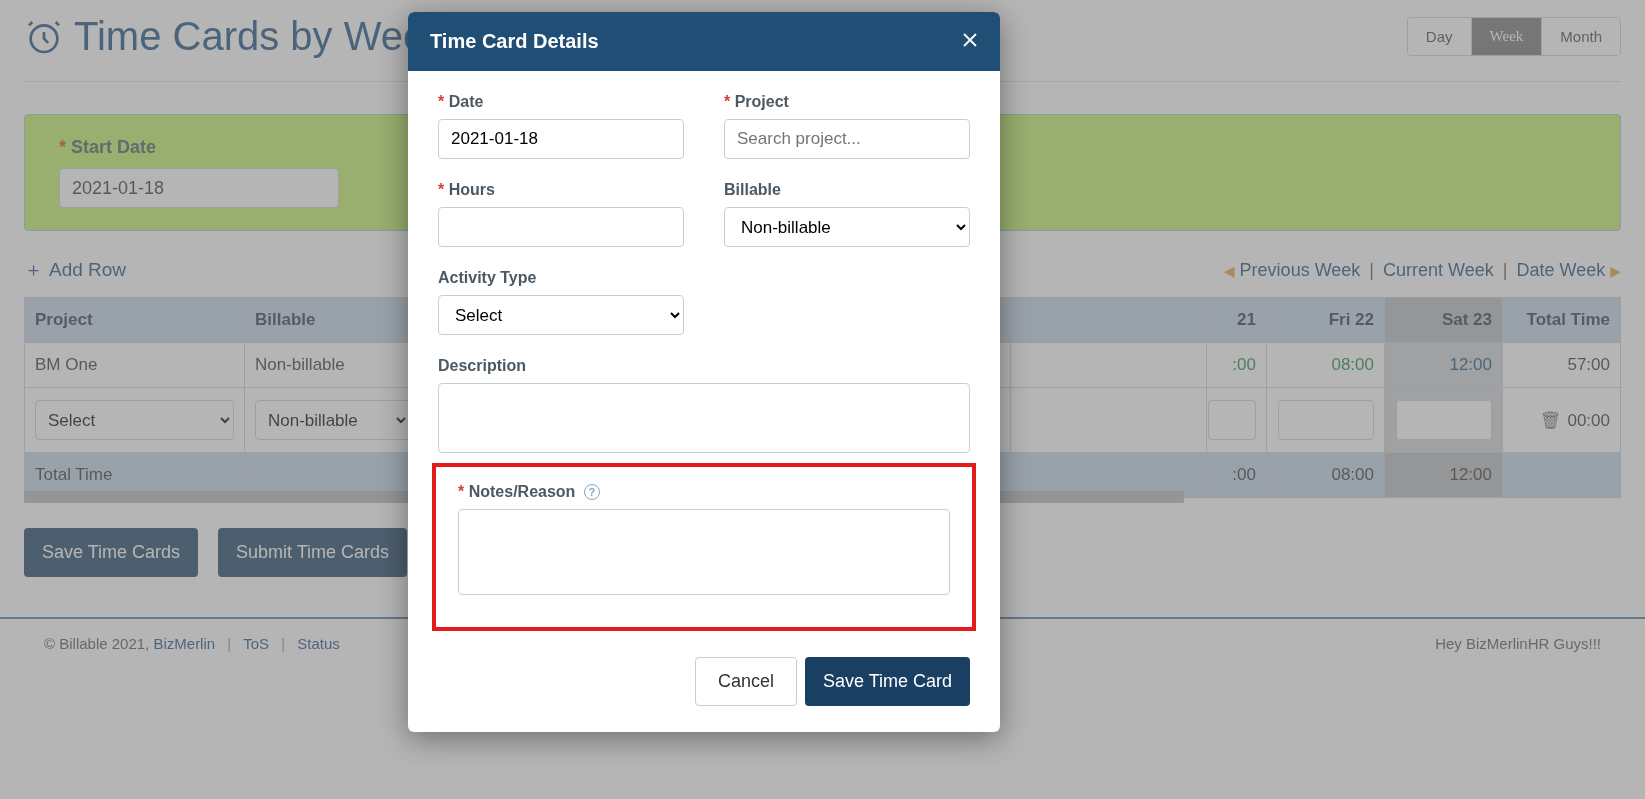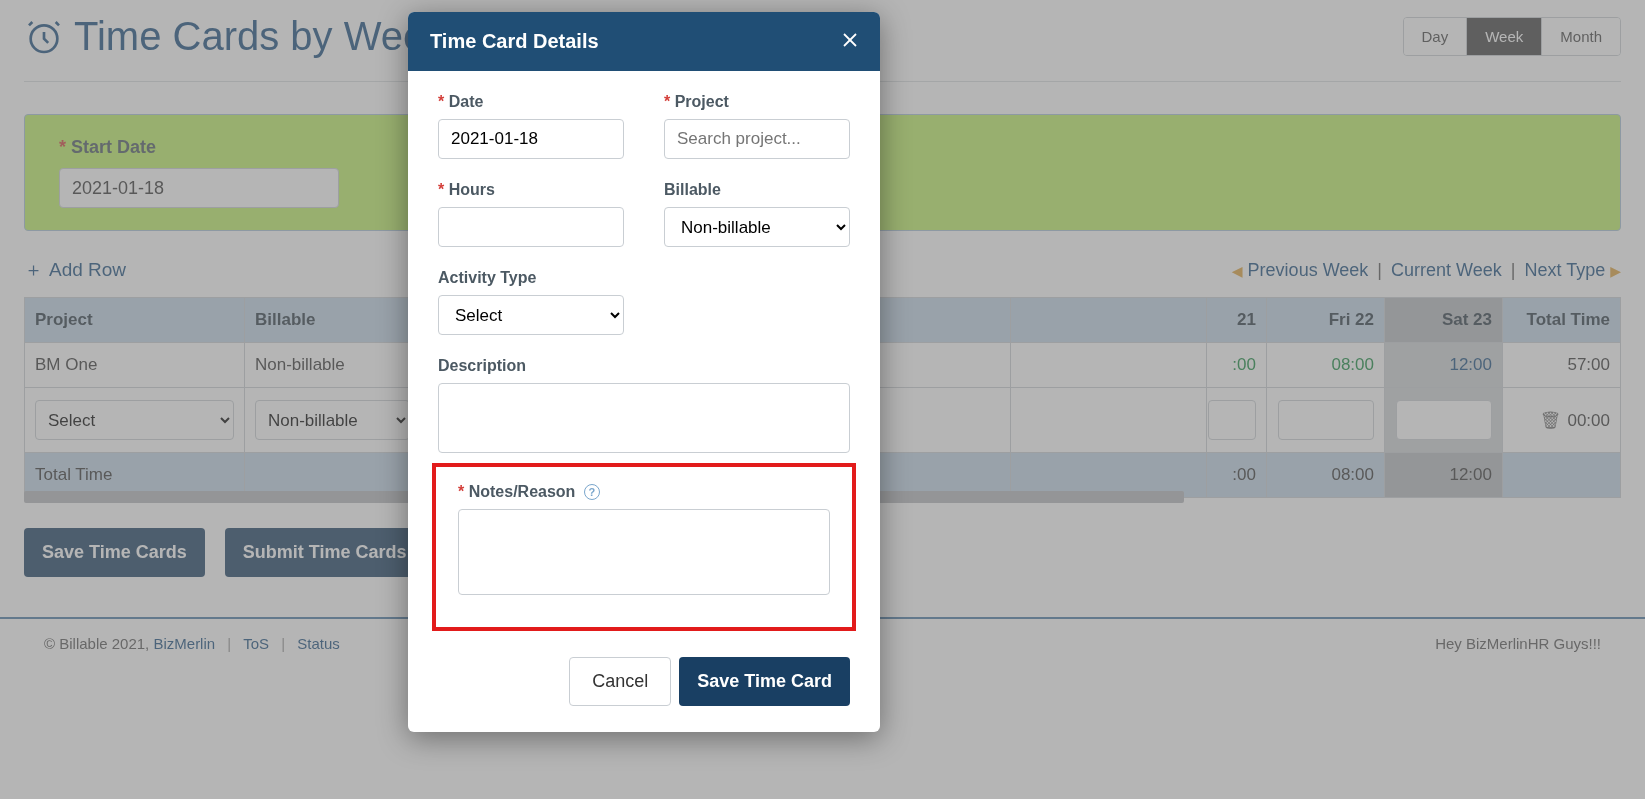--- a/index.html
+++ b/index.html
@@ -6,21 +6,21 @@
   html, body { margin:0; padding:0; font-family: "Segoe UI", "Helvetica Neue", Arial, sans-serif; font-size:16px; color:#333; background:#fff; }
   .page { padding: 0 24px 24px 24px; width:1645px; position:relative; }
 
   
   .header-row { display:flex; align-items:center; justify-content:space-between; padding-top:14px; }
   .title { display:flex; align-items:center; gap:10px; color:#184d7e; font-size:40px; font-weight:500; }
   .title svg { width:40px; height:40px; stroke:#184d7e; }
   .btn-group { display:flex; border:1px solid #c9ced3; border-radius:4px; overflow:hidden; }
   .btn-group button { border:none; background:#fff; color:#444; font-size:15px; padding:10px 18px; cursor:pointer; }
   .btn-group button + button { border-left:1px solid #c9ced3; }
-  .btn-group button.active { background:#404040; color:#fff; }
+  .btn-group button.active { background:#737373; color:#fff;font-family:Liberation Serif, serif; }
   .hr { border:none; border-top:1px solid #d9dde1; margin:22px 0 32px; }
 
   
   .range-box { background:#bef264; border:1px solid #a6c2d8; border-radius:4px; padding:22px 34px; display:flex; gap:280px; }
   .form-label { font-size:18px; color:#4c5963; font-weight:600; }
   .req::before { content:"* "; color:#d43f3a; }
   .text-field { display:block; margin-top:10px; width:280px; height:40px; border:1px solid #c9ced3; border-radius:4px; background:#fff; padding:0 12px; font-size:18px; color:#333; }
 
   
   .row-tools { display:flex; justify-content:space-between; align-items:center; margin-top:26px; margin-bottom:14px;}
@@ -40,33 +40,33 @@
   table.tc .wendh { background:#b7bbbf !important; }
   .green { color:#138a3d; }
   .blue { color:#184d7e; }
   .sel { width:100%; height:40px; border:1px solid #c9ced3; border-radius:4px; background:#fff; padding:0 8px; font-size:17px; }
   .hrinput { width:70px; height:40px; border:1px solid #c9ced3; border-radius:4px; background:#fff; float:right;}
   .trash { color:#666; margin-right:6px; }
   table.tc tr.totalrow td { background:#c2d6e6; font-weight:400;}
   table.tc tr.totalrow td.wend { background:#b7bbbf;}
 
   
-  .btn-primary { background:#193f63; color:#fff; border:none; border-radius:4px; padding:14px 18px; font-size:18px; font-weight:700; cursor:pointer;}
+  .btn-primary { background:#193f63; color:#fff; border:none; border-radius:4px; padding:14px 18px; font-size:18px; font-weight:400; cursor:pointer;}
   .btn-secondary { background:#fff; color:#333; border:1px solid #c9ced3; border-radius:4px; padding:12px 22px; font-size:18px; cursor:pointer;}
   .action-row { display:flex; gap:20px; margin-top:30px; }
 
   
   .footer-hr { border:none; border-top:2px solid #4a7aa4; margin:40px -24px 0; }
   .footer { display:flex; justify-content:space-between; font-size:15px; color:#555; padding:16px 20px 40px; }
   .footer a { color:#184d7e; text-decoration:none; }
   .footer .sep { color:#999; margin:0 8px; }
 
   
   .overlay { position:fixed; inset:0; background:rgba(120,120,120,0.55); width:1645px; height:799px;}
-  .modal { position:absolute; left:408px; top:12px; width:472px; background:#fff; border-radius:6px; box-shadow:0 6px 30px rgba(0,0,0,.4); overflow:hidden;}
+  .modal { position:absolute; left:408px; top:12px; width:592px; background:#fff; border-radius:6px; box-shadow:0 6px 30px rgba(0,0,0,.4); overflow:hidden;}
   .modal-head { background:#204e75; color:#fff; padding:18px 22px; display:flex; justify-content:space-between; align-items:center;}
   .modal-head h3 { margin:0; font-size:20px; font-weight:600;}
   .modal-close { color:#fff; cursor:pointer; font-size:16px;}
   .modal-body { padding:22px 30px 10px; }
   .grid2 { display:grid; grid-template-columns:1fr 1fr; column-gap:40px; row-gap:22px; }
   .mlabel { font-size:16px; color:#4c5963; font-weight:600; display:block; margin-bottom:8px;}
   .mfield { width:100%; height:40px; border:1px solid #c9ced3; border-radius:4px; background:#fff; padding:0 12px; font-size:17px; }
   .mtextarea { width:100%; height:70px; border:1px solid #c9ced3; border-radius:4px; background:#fff; padding:10px 12px; font-size:17px; resize:none;}
   .mtextarea.lg { height:86px; }
   .full { grid-column:1/3; }
@@ -115,21 +115,21 @@
     <div class="add-row">
       <span>＋</span>
       <span>Add Row</span>
     </div>
     <div class="nav-weeks">
       <span class="tri">◀</span>
       <a>Previous Week</a>
       <span class="sep">|</span>
       <a>Current Week</a>
       <span class="sep">|</span>
-      <a>Next Type</a>
+      <a>Date Week</a>
       <span class="tri">▶</span>
     </div>
   </div>
 
   <table class="tc">
     <colgroup>
       <col style="width:220px">
         <col style="width:176px">
       <col>
         <col>

